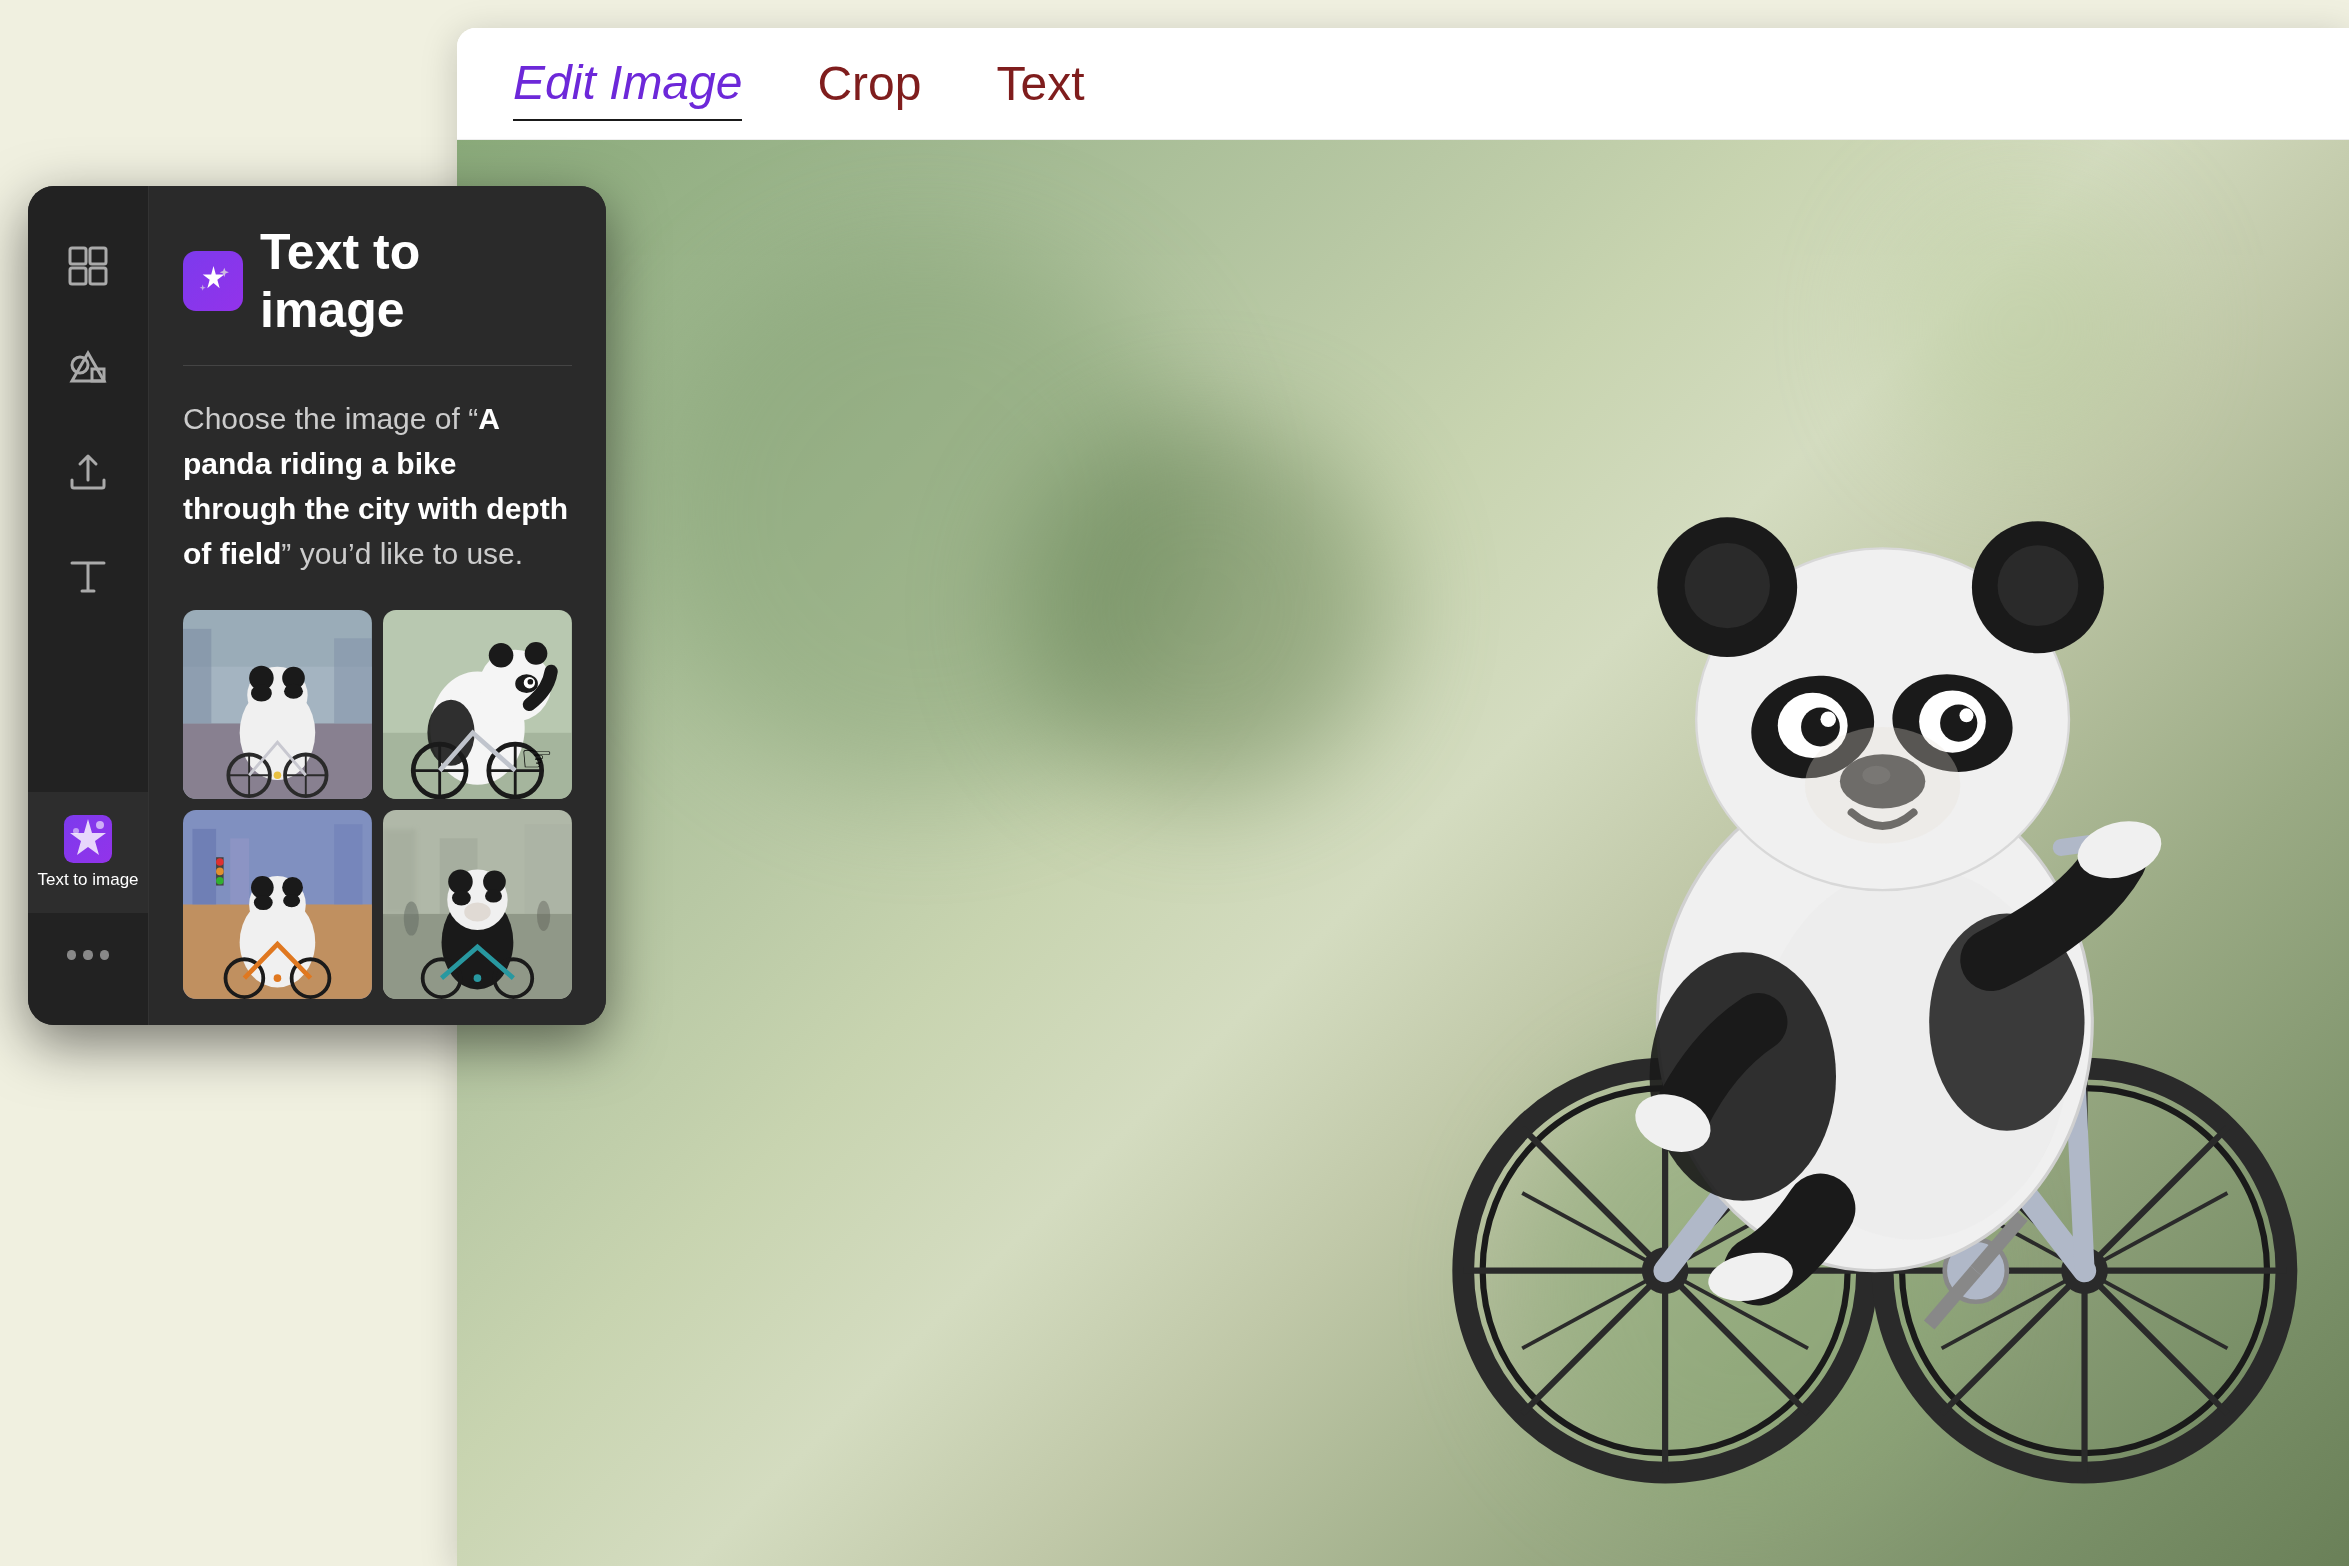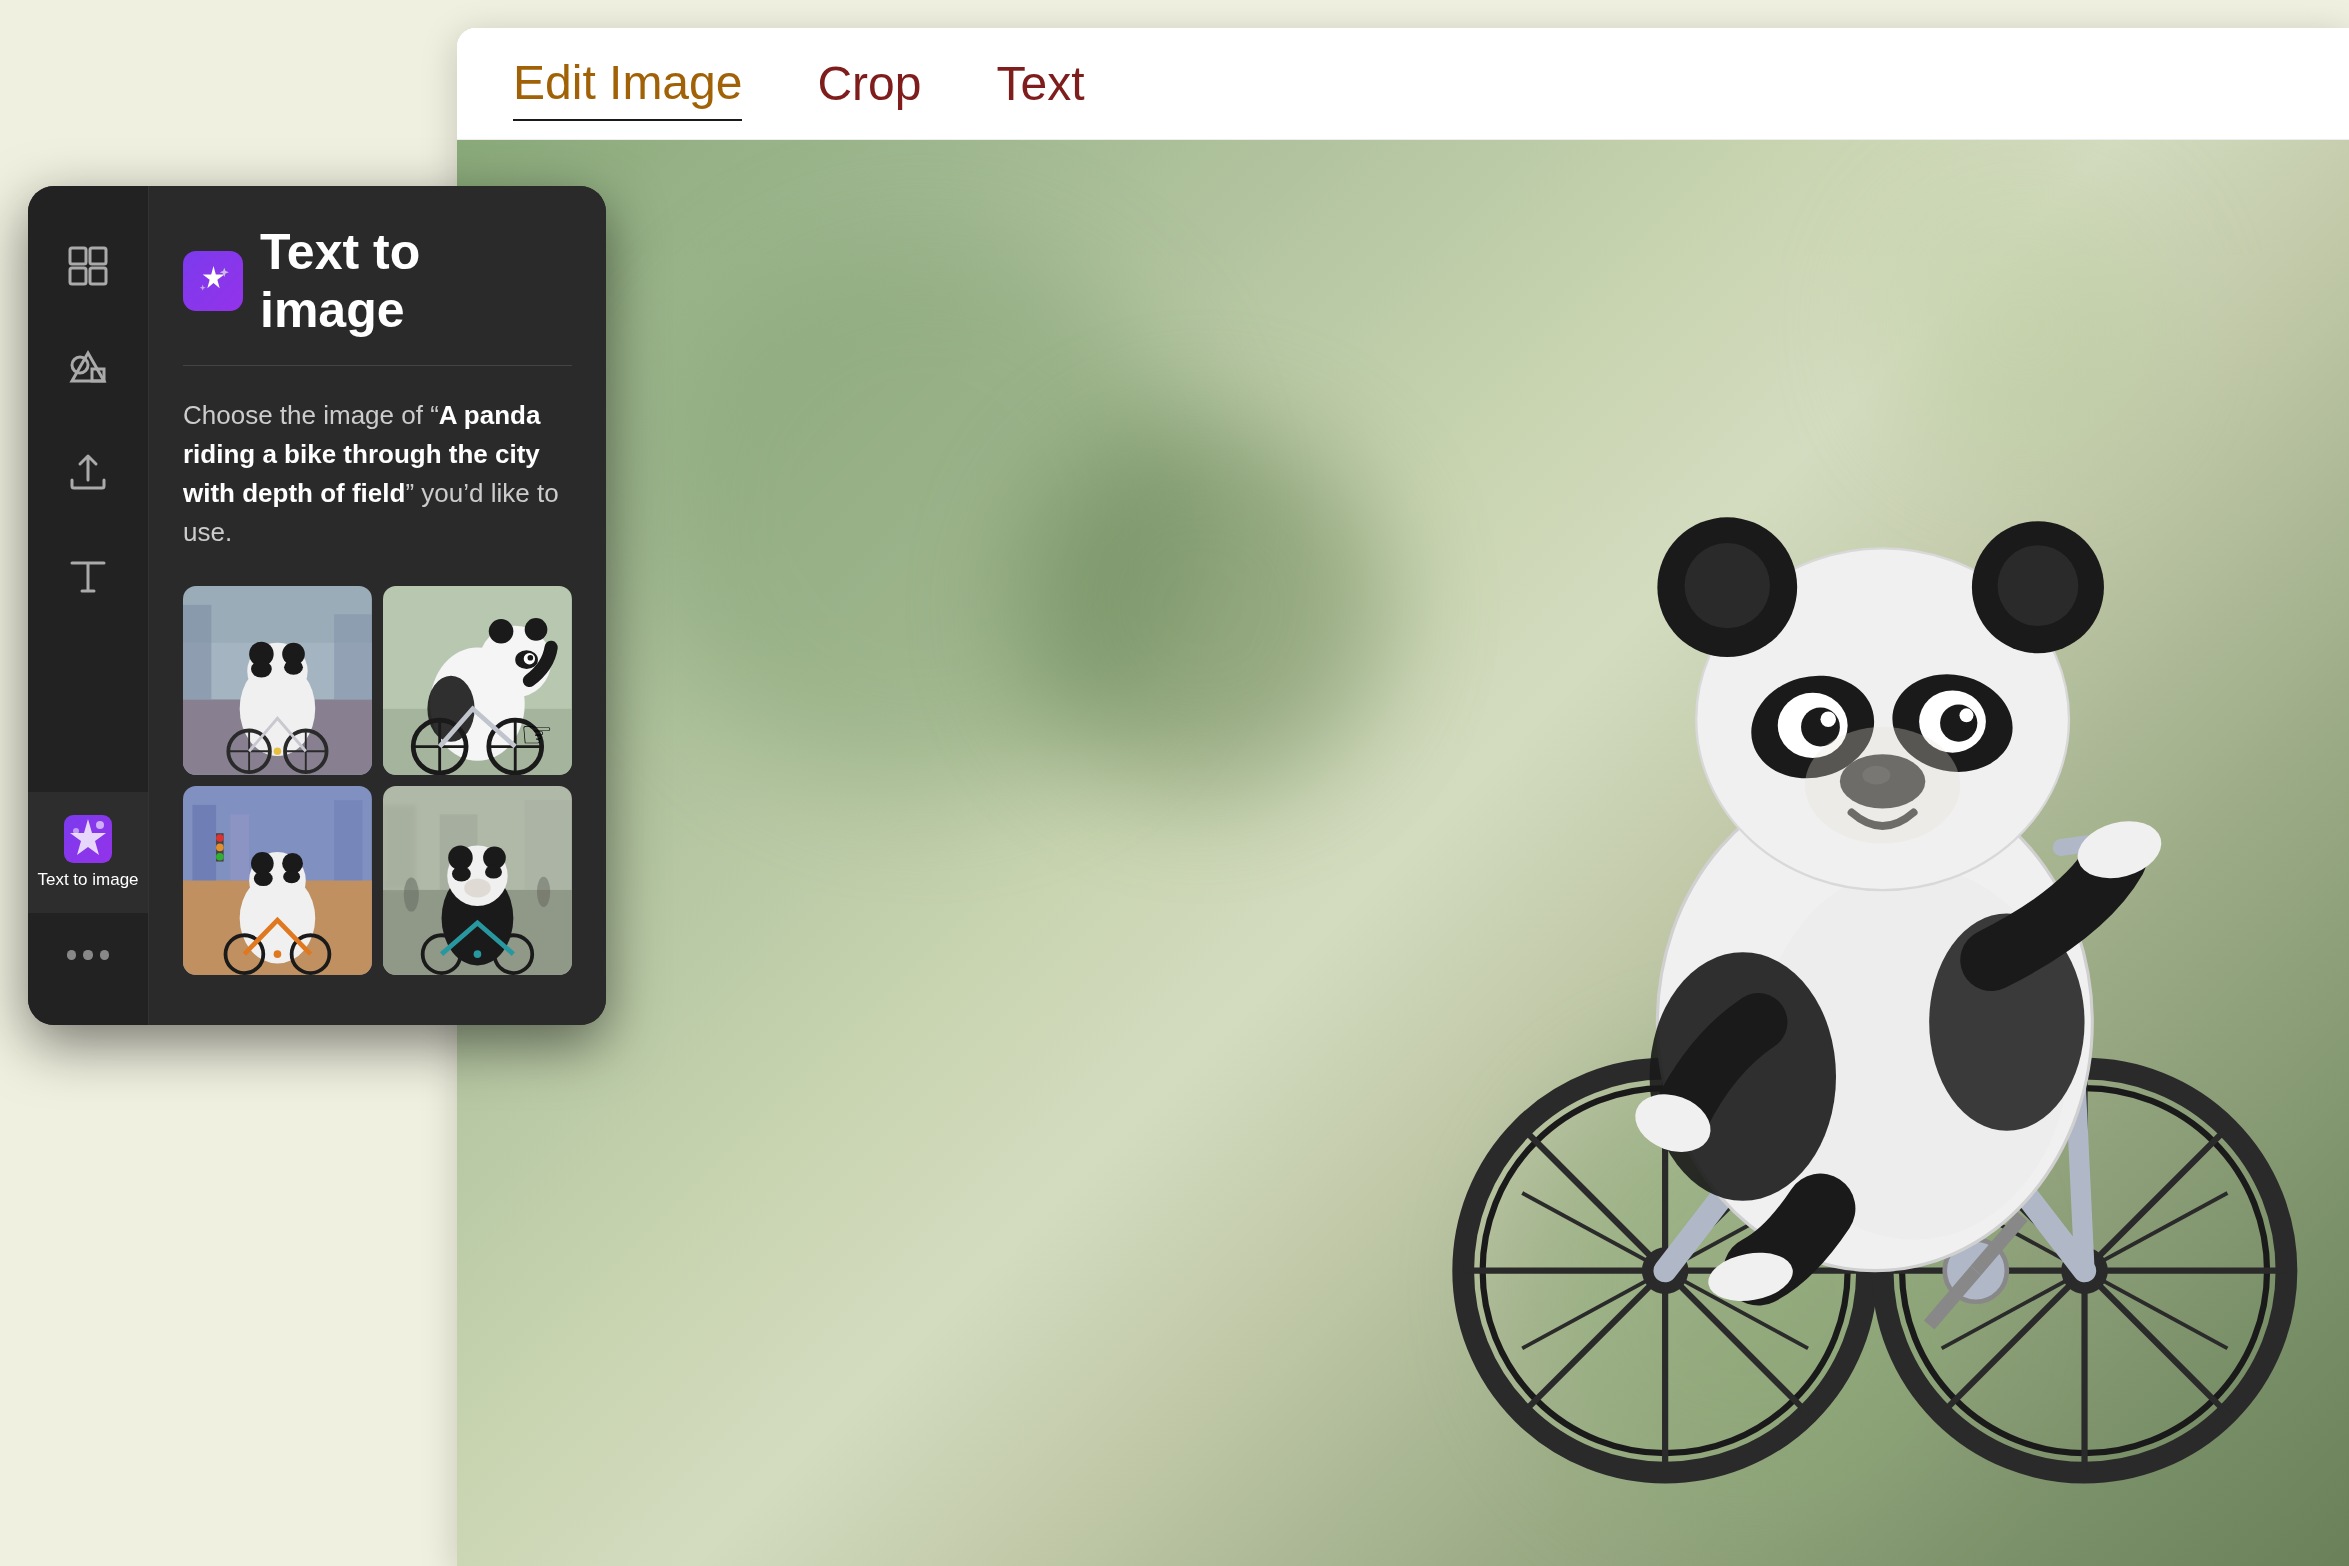--- a/index.html
+++ b/index.html
@@ -43,22 +43,23 @@
 
     .toolbar-item {
       font-size: 48px;
       color: #7f1d1d;
       font-weight: 400;
       cursor: pointer;
       padding: 9.3px 0;
     }
 
     .toolbar-item.active {
-      color: #a16207;
+      color: #6d28d9;
       border-bottom: 2.8px solid #1a1a1a;
+      font-style: italic;
     }
 
     
     .panda-image-area {
       position: absolute;
       top: 112px;
       left: 0;
       right: 0;
       bottom: 0;
       background: linear-gradient(
@@ -170,21 +171,21 @@
       color: #fff;
     }
 
     .tti-divider {
       height: 0.9px;
       background: #444;
       margin-bottom: 30px;
     }
 
     .tti-description {
-      font-size: 26px;
+      font-size: 30px;
       color: #ccc;
       line-height: 1.5;
       margin-bottom: 34px;
     }
 
     .tti-description strong {
       font-weight: 700;
       color: #fff;
     }
 

